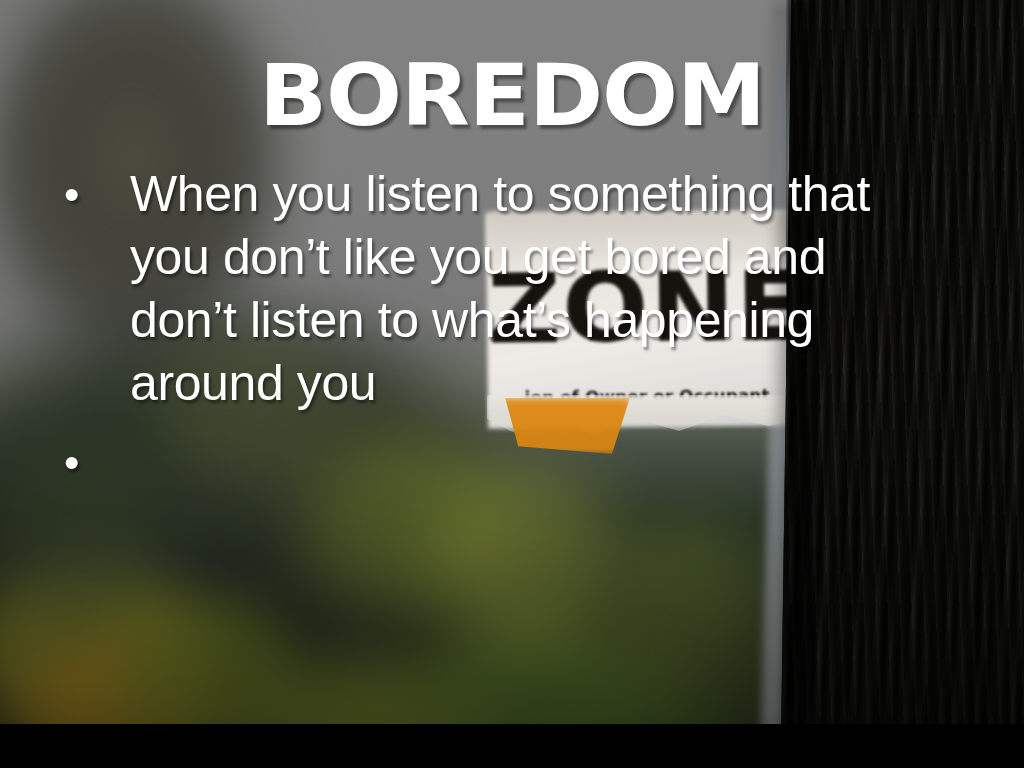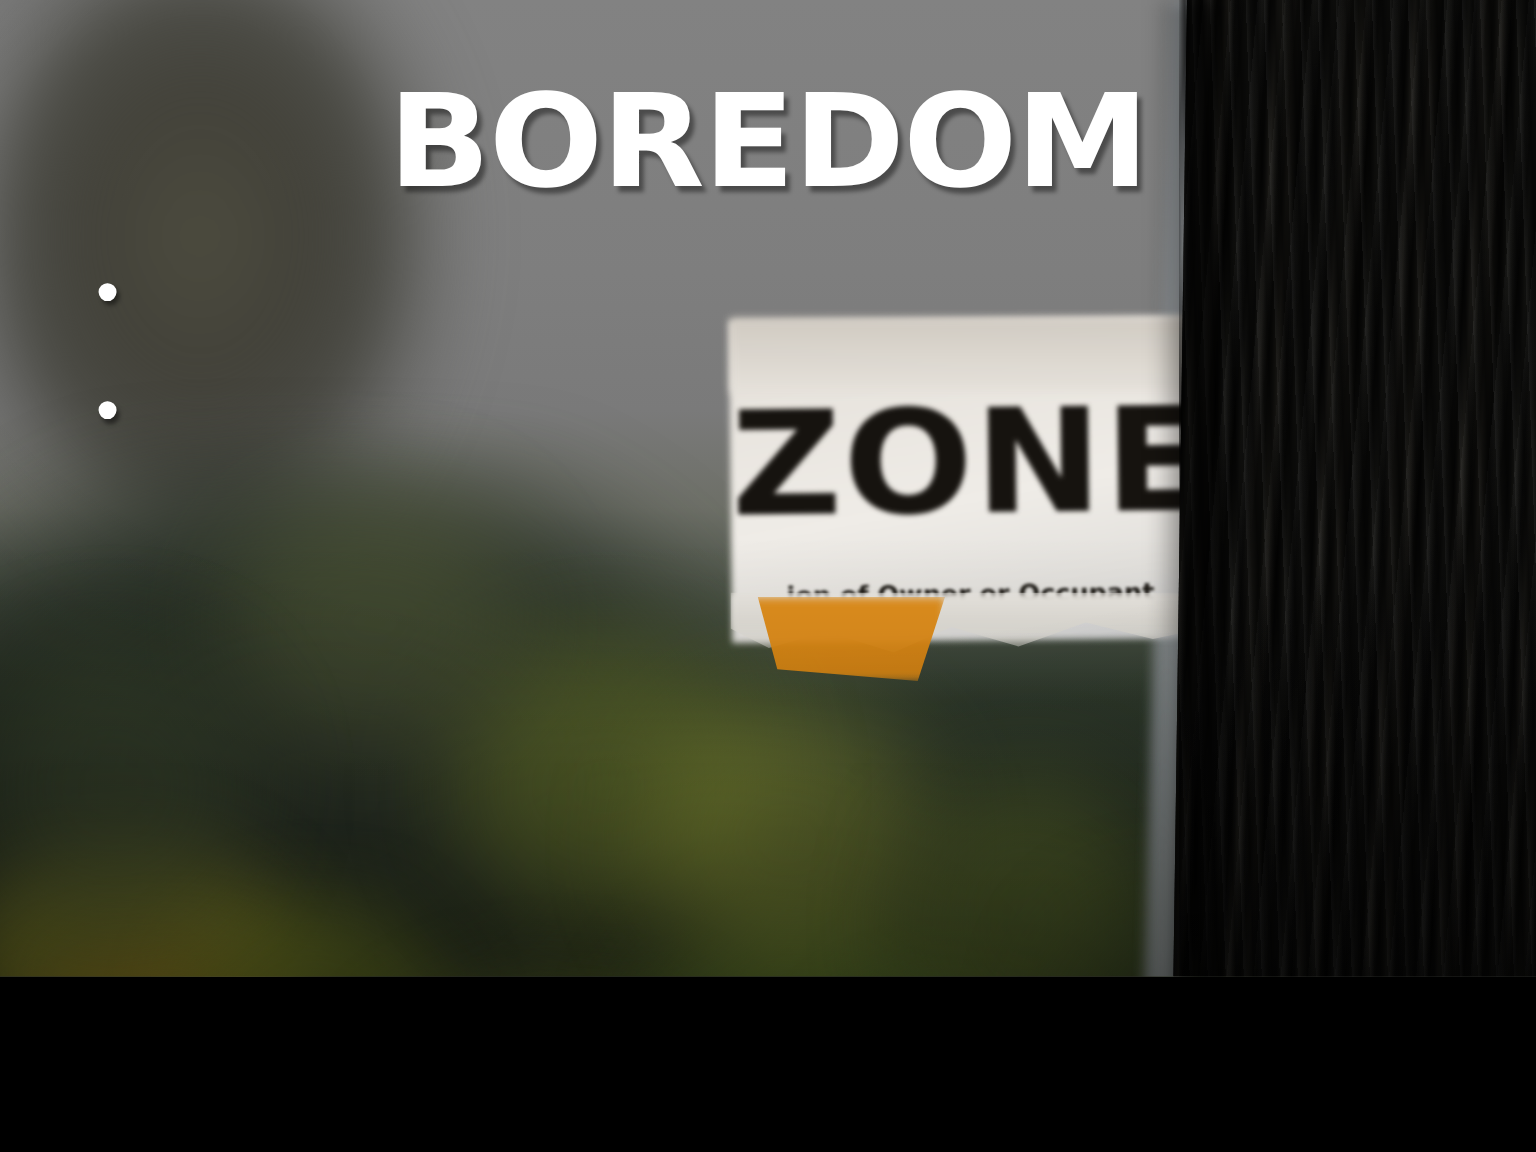--- a/index.html
+++ b/index.html
@@ -3,21 +3,21 @@
 <meta charset="utf-8">
 <style>
   html, body {
     margin: 0;
     padding: 0;
     background: #000;
   }
   #slide {
     position: relative;
     width: 1024px;
-    height: 651px;
+    height: 724px;
     overflow: hidden;
     font-family: "Liberation Sans", sans-serif;
     background: #7e7e7e;
   }
 
   
   .bg-layer {
     position: absolute;
     inset: 0;
     pointer-events: none;
@@ -252,20 +252,21 @@
   </div>
 
   <div id="content">
 
     <div id="slide-title">BOREDOM</div>
 
     <ul id="bullet-list">
 
       <li class="bullet-item">
         <span class="bullet-dot">•</span>
+        <span class="bullet-text">When you listen to something that you don’t like you get bored and don’t listen to what’s happening around you</span>
       </li>
 
       <li class="bullet-item">
         <span class="bullet-dot">•</span>
       </li>
 
     </ul>
   </div>
 </div>
 

